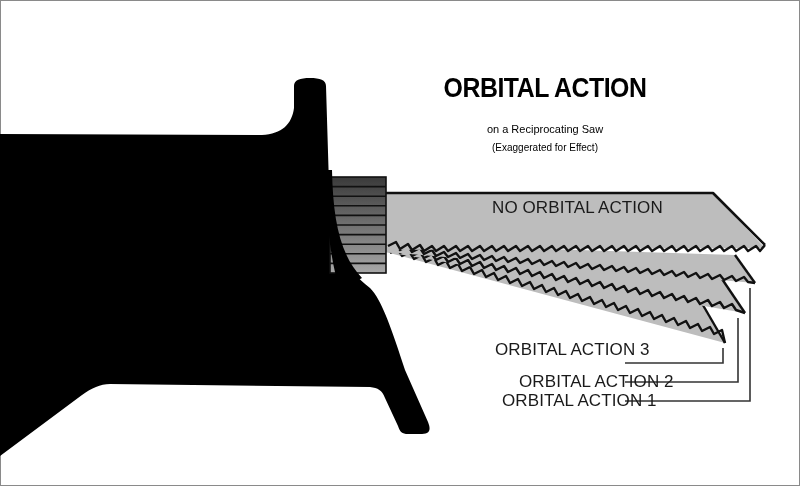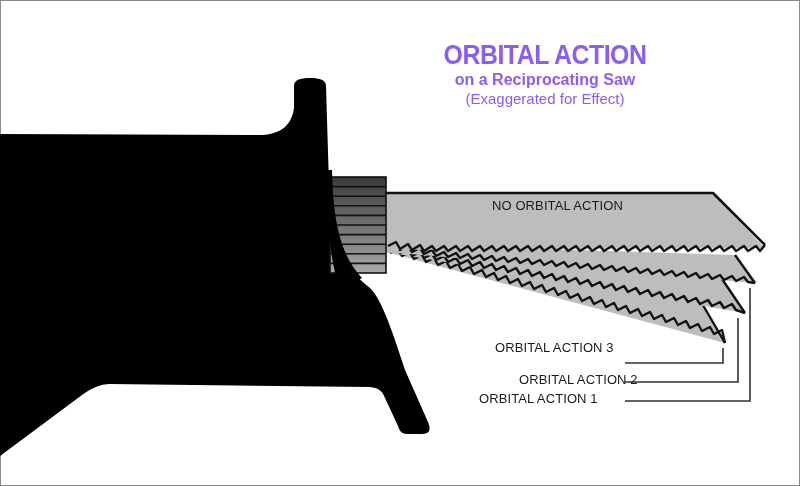--- a/index.html
+++ b/index.html
@@ -1,27 +1,27 @@
 <!DOCTYPE html>
 <html><head>
 <meta charset="utf-8">
 <style>
   html, body { margin: 0; padding: 0; background: #ffffff; }
   body { width: 800px; height: 486px; overflow: hidden; position: relative; font-family: "Liberation Sans", sans-serif; }
   .frame { position: absolute; left: 0; top: 0; width: 798px; height: 484px; border: 1px solid #8a8a8a; background: #fff; }
   svg.diagram { position: absolute; left: 0; top: 0; }
-  .title-block { position: absolute; left: 400px; top: 40px; width: 290px; text-align: center; color: #8b5cf6; }
+  .title-block { position: absolute; left: 400px; top: 73px; width: 290px; text-align: center; color: #000000; }
   .title-main { font-family: "Liberation Sans", sans-serif; font-weight: bold; font-size: 27px; letter-spacing: -0.5px; line-height: 30px; transform: scaleX(0.92); transform-origin: center; }
-  .title-sub { font-family: "Liberation Sans", sans-serif; font-weight: bold; font-size: 16px; line-height: 20px; margin-top: 0px; }
-  .title-note { font-family: "Liberation Sans", sans-serif; font-size: 15px; line-height: 18px; }
-  .blade-label { position: absolute; font-family: "Liberation Sans", sans-serif; font-size: 13px; color: #1a1a1a; white-space: nowrap; letter-spacing: 0.1px; }
+  .title-sub { font-family: "Liberation Sans", sans-serif; font-weight: normal; font-size: 11px; line-height: 20px; margin-top: 16px; }
+  .title-note { font-family: "Liberation Sans", sans-serif; font-size: 10px; line-height: 18px; }
+  .blade-label { position: absolute; font-family: "Liberation Sans", sans-serif; font-size: 17px; color: #1a1a1a; white-space: nowrap; letter-spacing: 0.1px; }
   .lbl-none { left: 492px; top: 198px; }
   .lbl-3 { left: 495px; top: 340px; }
   .lbl-2 { left: 519px; top: 372px; }
-  .lbl-1 { left: 479px; top: 391px; }
+  .lbl-1 { left: 502px; top: 391px; }
 </style>
 </head>
 <body>
 
 <div class="frame"></div>
 
 <svg class="diagram" width="800" height="486" viewBox="0 0 800 486" xmlns="http://www.w3.org/2000/svg">
   <defs>
     <linearGradient id="clampGrad" x1="0" y1="0" x2="0" y2="1">
       <stop offset="0" stop-color="#3a3a3a"></stop>

